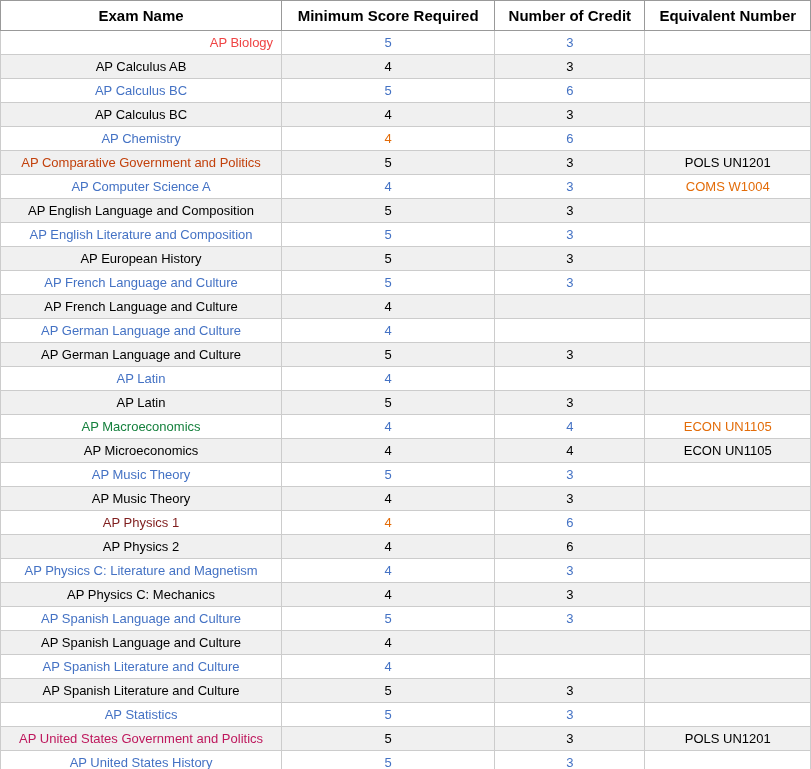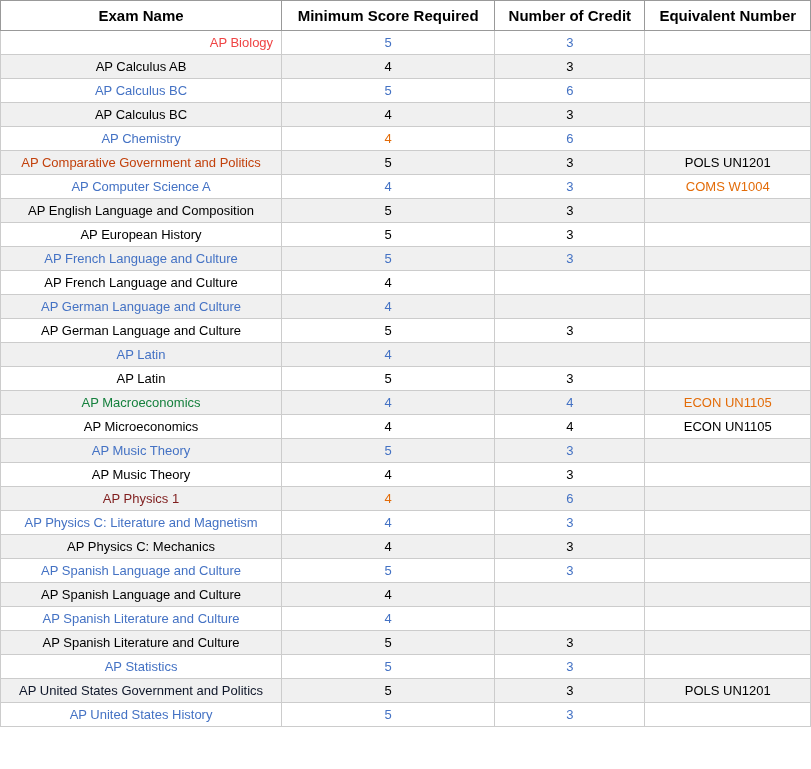--- a/index.html
+++ b/index.html
@@ -93,20 +93,26 @@
         <td style="color: rgb(68, 114, 196);">3</td>
         <td style="color: rgb(227, 108, 9);">COMS W1004</td>
       </tr>
       <tr>
         <td style="color: rgb(0, 0, 0);">AP English Language and Composition</td>
         <td style="color: rgb(0, 0, 0);">5</td>
         <td style="color: rgb(0, 0, 0);">3</td>
         <td></td>
       </tr>
       <tr>
+        <td style="color: rgb(68, 114, 196);">AP English Literature and Composition</td>
+        <td style="color: rgb(68, 114, 196);">5</td>
+        <td style="color: rgb(68, 114, 196);">3</td>
+        <td></td>
+      </tr>
+      <tr>
         <td style="color: rgb(0, 0, 0);">AP European History</td>
         <td style="color: rgb(0, 0, 0);">5</td>
         <td style="color: rgb(0, 0, 0);">3</td>
         <td></td>
       </tr>
       <tr>
         <td style="color: rgb(68, 114, 196);">AP French Language and Culture</td>
         <td style="color: rgb(68, 114, 196);">5</td>
         <td style="color: rgb(68, 114, 196);">3</td>
         <td></td>
@@ -165,20 +171,26 @@
         <td style="color: rgb(0, 0, 0);">3</td>
         <td></td>
       </tr>
       <tr>
         <td style="color: #7f1d1d;">AP Physics 1</td>
         <td style="color: rgb(227, 108, 9);">4</td>
         <td style="color: rgb(68, 114, 196);">6</td>
         <td></td>
       </tr>
       <tr>
+        <td style="color: rgb(0, 0, 0);">AP Physics 2</td>
+        <td style="color: rgb(0, 0, 0);">4</td>
+        <td style="color: rgb(0, 0, 0);">6</td>
+        <td></td>
+      </tr>
+      <tr>
         <td style="color: rgb(68, 114, 196);">AP Physics C: Literature and Magnetism</td>
         <td style="color: rgb(68, 114, 196);">4</td>
         <td style="color: rgb(68, 114, 196);">3</td>
         <td></td>
       </tr>
       <tr>
         <td style="color: rgb(0, 0, 0);">AP Physics C: Mechanics</td>
         <td style="color: rgb(0, 0, 0);">4</td>
         <td style="color: rgb(0, 0, 0);">3</td>
         <td></td>
@@ -207,21 +219,21 @@
         <td style="color: rgb(0, 0, 0);">3</td>
         <td></td>
       </tr>
       <tr>
         <td style="color: rgb(68, 114, 196);">AP Statistics</td>
         <td style="color: rgb(68, 114, 196);">5</td>
         <td style="color: rgb(68, 114, 196);">3</td>
         <td></td>
       </tr>
       <tr>
-        <td style="color: #0f172a;">AP United States Government and Politics</td>
+        <td style="color: #be185d;">AP United States Government and Politics</td>
         <td style="color: rgb(0, 0, 0);">5</td>
         <td style="color: rgb(0, 0, 0);">3</td>
         <td style="color: rgb(0, 0, 0);">POLS UN1201</td>
       </tr>
       <tr>
         <td style="color: rgb(68, 114, 196);">AP United States History</td>
         <td style="color: rgb(68, 114, 196);">5</td>
         <td style="color: rgb(68, 114, 196);">3</td>
         <td></td>
       </tr>

